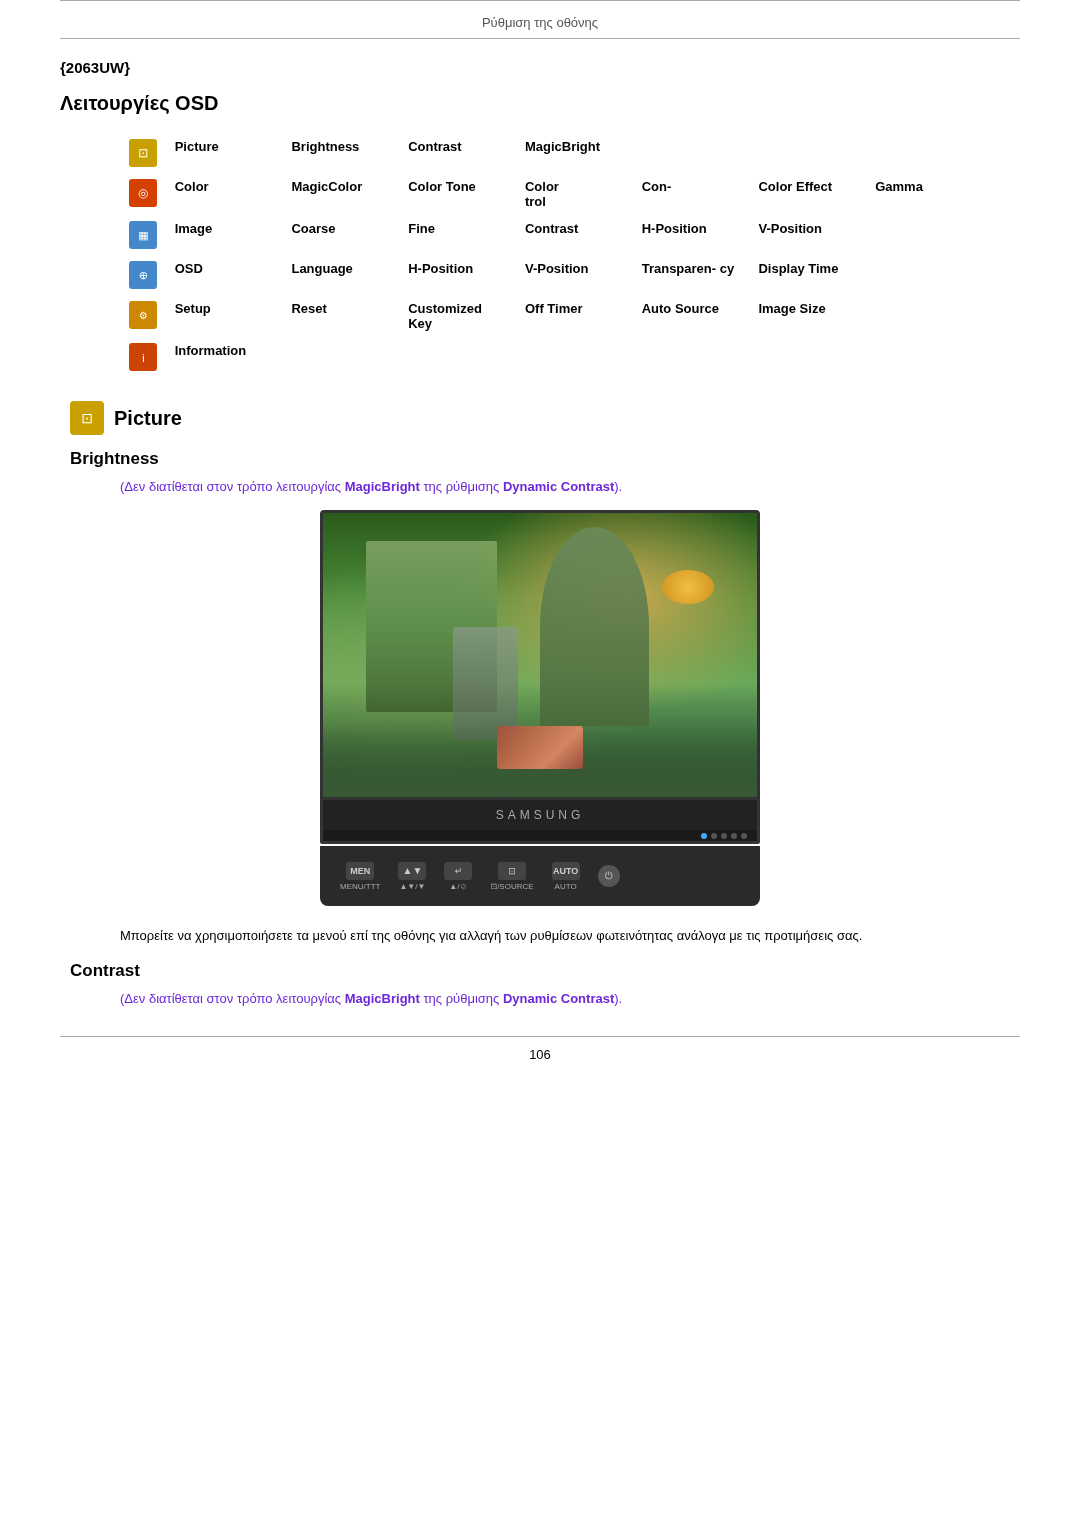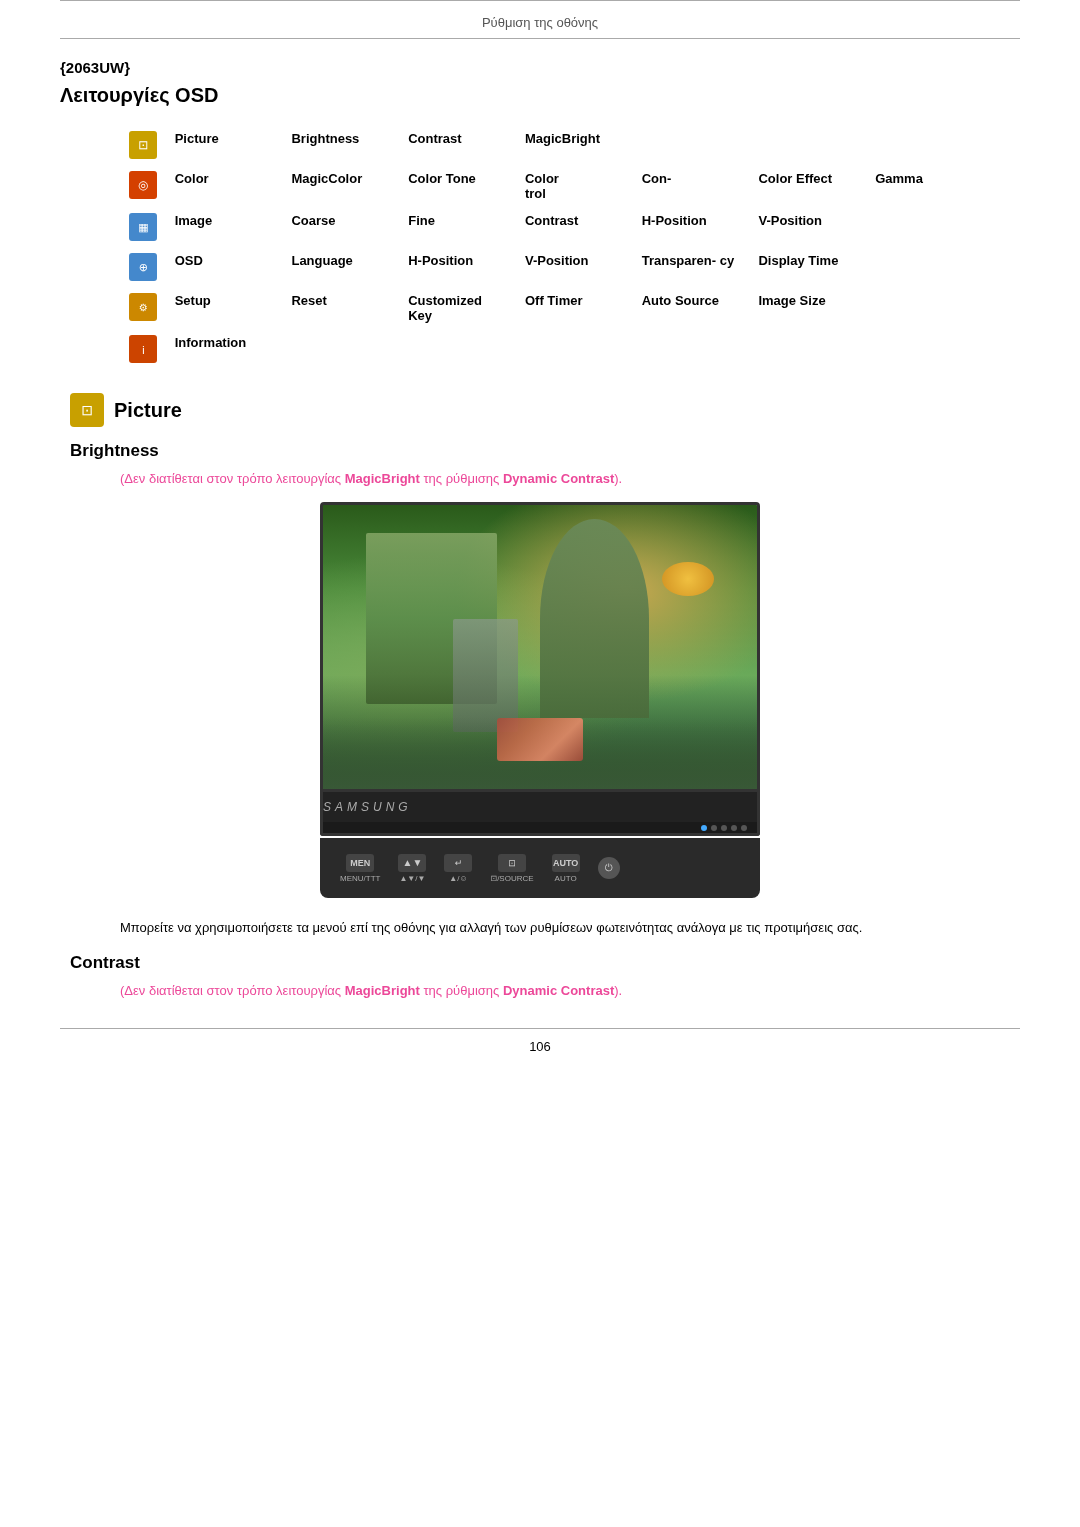--- a/index.html
+++ b/index.html
@@ -29,21 +29,21 @@
       color: #555;
       padding: 8px 0 8px 0;
     }
     .top-divider {
       border-top: 1px solid #aaa;
       margin-bottom: 20px;
     }
     .model-number {
       font-size: 15px;
       font-weight: bold;
-      margin-bottom: 8px;
+      margin-bottom: 16px;
       margin-top: 10px;
     }
     .section-title-greek {
       font-size: 20px;
       font-weight: bold;
       margin-bottom: 18px;
     }
     
     .osd-table {
       width: 90%;
@@ -110,21 +110,21 @@
     .subsection-title {
       font-size: 17px;
       font-weight: bold;
       margin-bottom: 10px;
       margin-left: 10px;
     }
     .note-text {
       font-size: 13px;
       margin-left: 60px;
       margin-bottom: 16px;
-      color: #ec4899;
+      color: #6d28d9;
     }
     .monitor-image-container {
       display: flex;
       flex-direction: column;
       align-items: center;
       margin-bottom: 20px;
     }
     .monitor-screen {
       width: 440px;
       height: 290px;
@@ -149,23 +149,23 @@
       bottom: 0; left: 0; right: 0;
       height: 40%;
       background: linear-gradient(0deg, #2a4a1a 0%, transparent 100%);
     }
     .monitor-base-top {
       width: 440px;
       height: 30px;
       background: #222;
       display: flex;
       align-items: center;
+      justify-content: center;
       border-left: 3px solid #333;
       border-right: 3px solid #333;
-      font-style: italic;
     }
     .monitor-brand {
       color: #aaa;
       font-size: 12px;
       letter-spacing: 4px;
     }
     .monitor-base-bottom {
       width: 440px;
       height: 14px;
       background: #1a1a1a;

